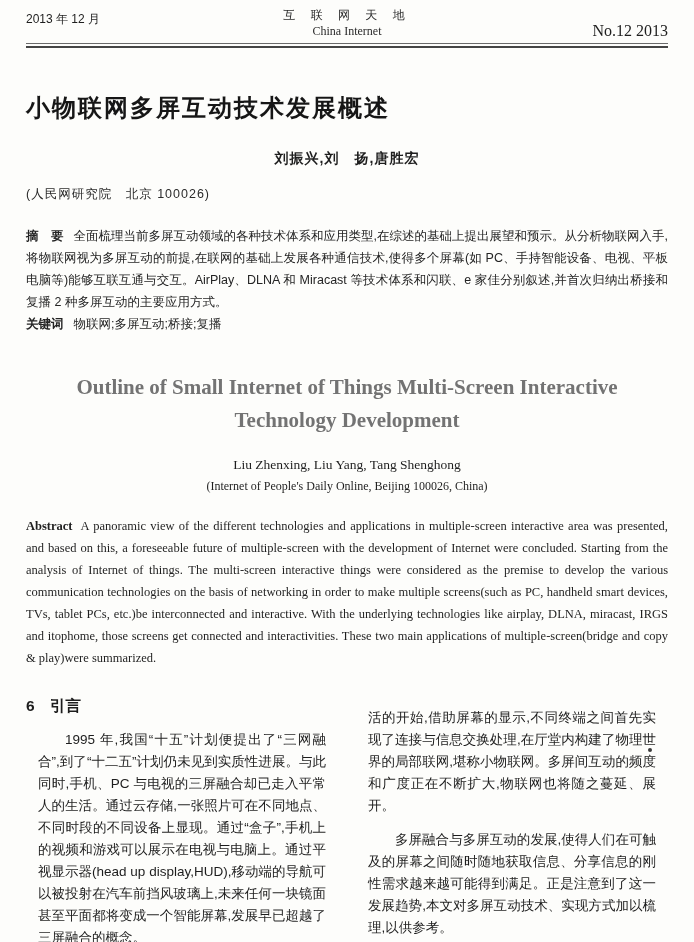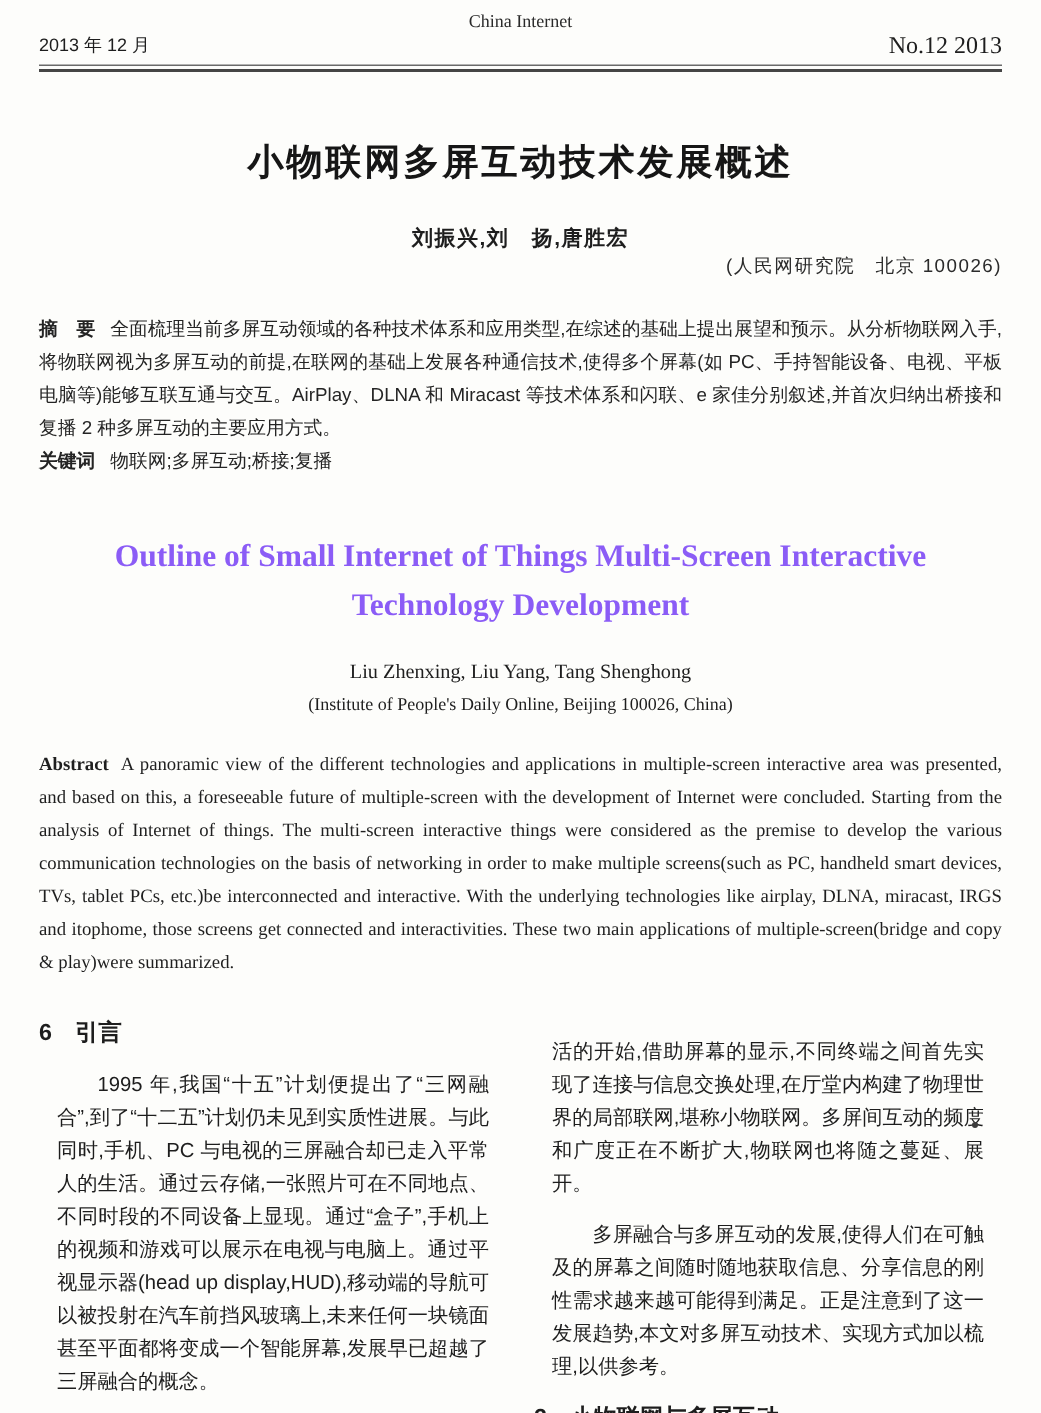--- a/index.html
+++ b/index.html
@@ -12,42 +12,42 @@
     font-family:"Liberation Sans","DejaVu Sans",sans-serif;
     box-sizing:border-box;
     padding:0 26px;
     overflow:hidden;
   }
   
   .hdr { position:relative; padding-top:7px; height:33px; }
   .hdr-center { text-align:center; }
   .journal-cn { font-size:12px; letter-spacing:6px; color:#2a2a2a; }
   .journal-en { font-size:12px; font-family:"Liberation Serif","DejaVu Serif",serif; margin-top:0px; color:#2a2a2a; }
-  .hdr-date { position:absolute; left:0; bottom:1px; font-size:12px; }
+  .hdr-date { position:absolute; left:0; bottom:12px; font-size:12px; }
   .hdr-issue { position:absolute; right:0; bottom:0; font-size:16px; font-family:"Liberation Serif","DejaVu Serif",serif; }
   .rule-thin  { border:none; height:1px; background:#6a6a6a; margin:3px 0 0 0; }
   .rule-thick { border:none; height:2px; background:#454545; margin:2px 0 0 0; }
   
   .title-cn {
-    margin:44px 0 0 0; text-align:center;
+    margin:44px 0 0 0; text-align:left;
     font-size:24px; font-weight:bold; letter-spacing:2px; color:#161616;
   }
   .authors-cn { margin-top:26px; text-align:center; font-size:14px; font-weight:bold; letter-spacing:1px; }
-  .aff-cn { margin-top:1px; text-align:right; font-size:12.5px; letter-spacing:1px; color:#2b2b2b; }
+  .aff-cn { margin-top:18px; text-align:left; font-size:12.5px; letter-spacing:1px; color:#2b2b2b; }
   .abstract-cn {
     margin:22px 0 0 0; font-size:12.5px; line-height:22px;
     text-align:justify; color:#242424;
   }
   .abstract-cn .lbl, .keywords-cn .lbl { font-weight:bold; margin-right:10px; }
   .keywords-cn { margin:0; font-size:12.5px; line-height:22px; color:#242424; }
   
   .title-en {
     margin:36px 0 0 0; text-align:center;
     font-family:"Liberation Serif","DejaVu Serif",serif;
-    font-size:21px; line-height:33px; font-weight:bold; color:#8b5cf6;
+    font-size:21px; line-height:33px; font-weight:bold; color:#737373;
   }
   .authors-en { margin-top:20px; text-align:center; font-family:Liberation Serif, serif; font-size:13.5px; }
   .aff-en { margin-top:6px; text-align:center; font-family:"Liberation Serif","DejaVu Serif",serif; font-size:12px; }
   .abstract-en {
     margin:21px 0 0 0;
     font-family:"Liberation Serif","DejaVu Serif",serif;
     font-size:12.5px; line-height:22px; text-align:justify; color:#1f1f1f;
   }
   .abstract-en .lbl, .keywords-en .lbl { font-weight:bold; margin-right:8px; }
   .keywords-en { margin:0; font-family:"Liberation Serif","DejaVu Serif",serif; font-size:12.5px; line-height:22px; }
@@ -64,38 +64,39 @@
     width:4px; height:4px; border-radius:50%; background:#3c3c3c;
   }
 </style>
 </head>
 <body>
 
 <div class="page">
 
   <div class="hdr">
     <div class="hdr-center">
+      <div class="journal-cn">互 联 网 天 地</div>
       <div class="journal-en">China Internet</div>
     </div>
     <div class="hdr-date">2013 年 12 月</div>
     <div class="hdr-issue">No.12 2013</div>
   </div>
   <div class="rule-thin"></div>
   <div class="rule-thick"></div>
 
   <h1 class="title-cn">小物联网多屏互动技术发展概述</h1>
   <div class="authors-cn">刘振兴,刘　扬,唐胜宏</div>
   <div class="aff-cn">(人民网研究院　北京 100026)</div>
 
   <p class="abstract-cn"><span class="lbl">摘　要</span><span>全面梳理当前多屏互动领域的各种技术体系和应用类型,在综述的基础上提出展望和预示。从分析物联网入手,将物联网视为多屏互动的前提,在联网的基础上发展各种通信技术,使得多个屏幕(如 PC、手持智能设备、电视、平板电脑等)能够互联互通与交互。AirPlay、DLNA 和 Miracast 等技术体系和闪联、e 家佳分别叙述,并首次归纳出桥接和复播 2 种多屏互动的主要应用方式。</span></p>
   <p class="keywords-cn"><span class="lbl">关键词</span><span>物联网;多屏互动;桥接;复播</span></p>
 
   <h2 class="title-en"><span>Outline of Small Internet of Things Multi-Screen Interactive</span><br><span>Technology Development</span></h2>
   <div class="authors-en">Liu Zhenxing, Liu Yang, Tang Shenghong</div>
-  <div class="aff-en">(Institute of People's Daily Online, Beijing 100026, China)</div>
+  <div class="aff-en">(Internet of People's Daily Online, Beijing 100026, China)</div>
 
   <p class="abstract-en"><span class="lbl">Abstract</span><span>A panoramic view of the different technologies and applications in multiple-screen interactive area was presented, and based on this, a foreseeable future of multiple-screen with the development of Internet were concluded. Starting from the analysis of Internet of things. The multi-screen interactive things were considered as the premise to develop the various communication technologies on the basis of networking in order to make multiple screens(such as PC, handheld smart devices, TVs, tablet PCs, etc.)be interconnected and interactive. With the underlying technologies like airplay, DLNA, miracast, IRGS and itophome, those screens get connected and interactivities. These two main applications of multiple-screen(bridge and copy &amp; play)were summarized.</span></p>
 
   <div class="body-cols">
     <div class="col">
       <div class="sec-h1">6　引言</div>
       <p>1995 年,我国“十五”计划便提出了“三网融合”,到了“十二五”计划仍未见到实质性进展。与此同时,手机、PC 与电视的三屏融合却已走入平常人的生活。通过云存储,一张照片可在不同地点、不同时段的不同设备上显现。通过“盒子”,手机上的视频和游戏可以展示在电视与电脑上。通过平视显示器(head up display,HUD),移动端的导航可以被投射在汽车前挡风玻璃上,未来任何一块镜面甚至平面都将变成一个智能屏幕,发展早已超越了三屏融合的概念。</p>
       <p>物联网在前 2 年非常火爆,如今热度已降低。其实,多屏融合与多屏互动正是物联网进入百姓日常生</p>
     </div>
     <div class="col">

